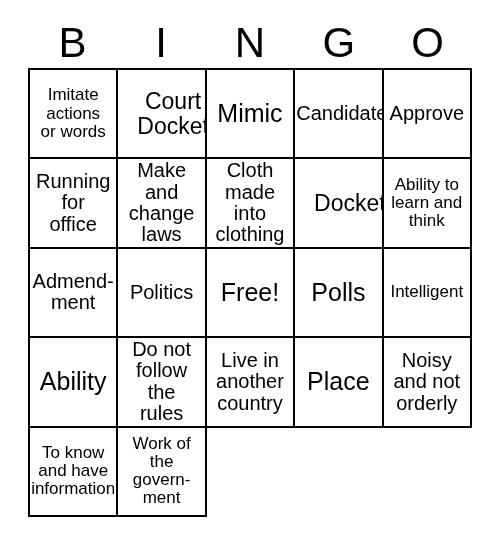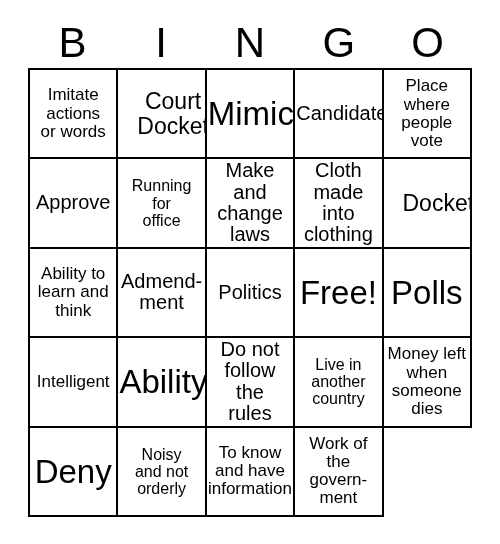--- a/index.html
+++ b/index.html
@@ -62,23 +62,23 @@
   }
   .cell-text {
     display: block;
     width: 100%;
     line-height: 1.07;
     white-space: pre-line;
     word-break: normal;
   }
 
   
-  .fs-xxl .cell-text { font-size: 33px; }
+  .fs-xxl .cell-text { font-size: 25px; }
   .fs-xl  .cell-text { font-size: 23px; padding-left: 23px; }
-  .fs-lg  .cell-text { font-size: 16px; }
+  .fs-lg  .cell-text { font-size: 20px; }
   .fs-md  .cell-text { font-size: 20px; }
   .fs-sm  .cell-text { font-size: 17px; }
 </style>
 </head>
 <body>
 
 <div id="card">
 
   <div id="header">
     <div class="header-letter">B</div>
@@ -97,26 +97,20 @@
       </div>
       <div class="cell fs-xl">
         <span class="cell-text">Court
 Docket</span>
       </div>
       <div class="cell fs-xxl">
         <span class="cell-text">Mimic</span>
       </div>
       <div class="cell fs-md">
         <span class="cell-text">Candidate</span>
-      </div>
-      <div class="cell fs-sm">
-        <span class="cell-text">Place
-where
-people
-vote</span>
       </div>
       <div class="cell fs-md">
         <span class="cell-text">Approve</span>
       </div>
       <div class="cell fs-lg">
         <span class="cell-text">Running
 for
 office</span>
       </div>
       <div class="cell fs-md">
@@ -159,28 +153,22 @@
       <div class="cell fs-md">
         <span class="cell-text">Do not
 follow the
 rules</span>
       </div>
       <div class="cell fs-lg">
         <span class="cell-text">Live in
 another
 country</span>
       </div>
-      <div class="cell fs-sm">
-        <span class="cell-text">Money left
-when
-someone
-dies</span>
-      </div>
       <div class="cell fs-xxl">
-        <span class="cell-text">Deny</span>
+        <span class="cell-text">Place</span>
       </div>
       <div class="cell fs-lg">
         <span class="cell-text">Noisy
 and not
 orderly</span>
       </div>
       <div class="cell fs-sm">
         <span class="cell-text">To know
 and have
 information</span>

